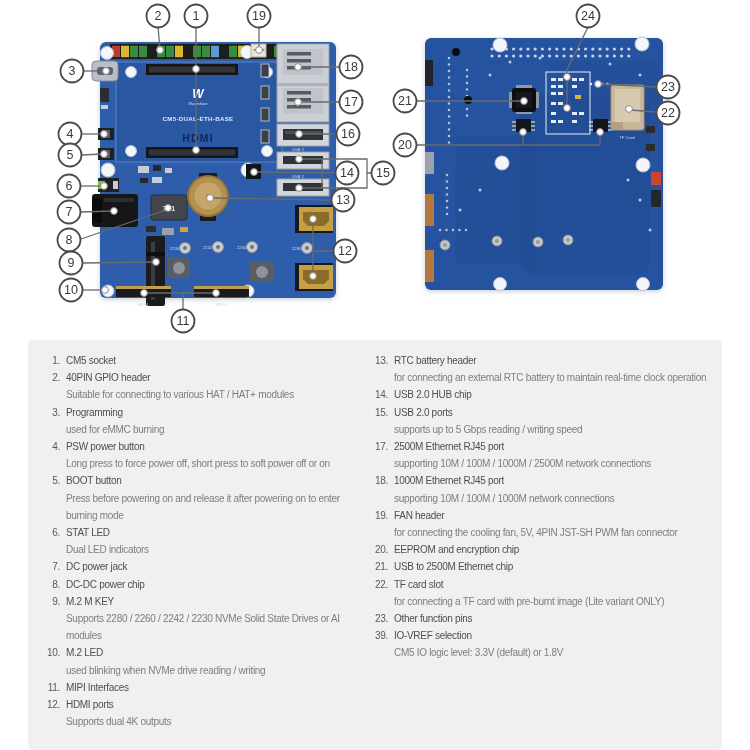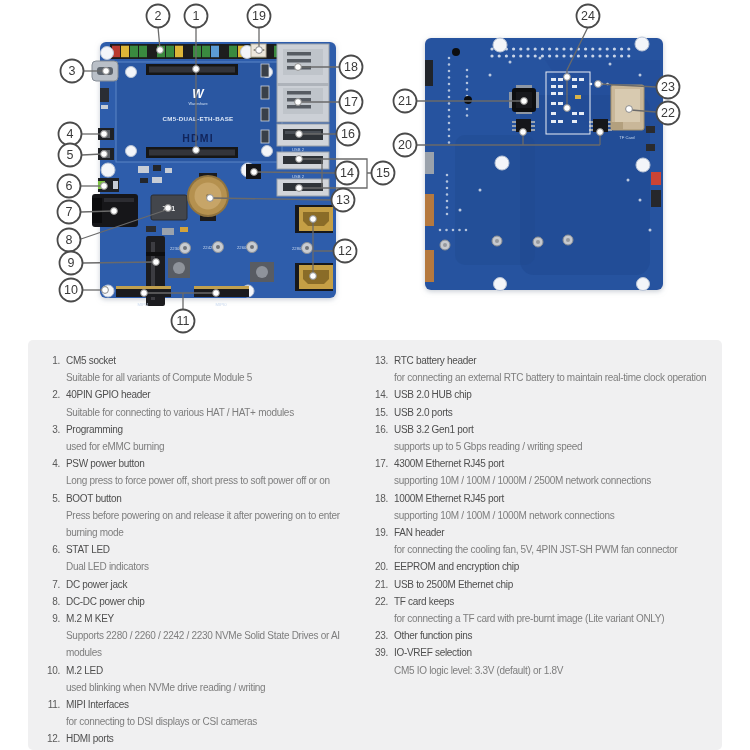--- a/index.html
+++ b/index.html
@@ -510,21 +510,20 @@
 </svg>
 
 <div class="panel">
   <div class="col">
 
       <div class="item">
         <div class="trow">
           <span class="num">1.</span>
           <span class="title">CM5 socket</span>
         </div>
-        <div class="desc">Suitable for all variants of Compute Module 5</div>
       </div>
 
       <div class="item">
         <div class="trow">
           <span class="num">2.</span>
           <span class="title">40PIN GPIO header</span>
         </div>
         <div class="desc">Suitable for connecting to various HAT / HAT+ modules</div>
       </div>
 
@@ -590,21 +589,20 @@
           <span class="title">M.2 LED</span>
         </div>
         <div class="desc">used blinking when NVMe drive reading / writing</div>
       </div>
 
       <div class="item">
         <div class="trow">
           <span class="num">11.</span>
           <span class="title">MIPI Interfaces</span>
         </div>
-        <div class="desc">for connecting to DSI displays or CSI cameras</div>
       </div>
 
       <div class="item">
         <div class="trow">
           <span class="num">12.</span>
           <span class="title">HDMI ports</span>
         </div>
         <div class="desc">Supports dual 4K outputs</div>
       </div>
     </div>
@@ -628,31 +626,27 @@
 
       <div class="item">
         <div class="trow">
           <span class="num">15.</span>
           <span class="title">USB 2.0 ports</span>
         </div>
 
       </div>
 
       <div class="item">
-        <div class="trow">
-          <span class="num">16.</span>
-          <span class="title">USB 3.2 Gen1 port</span>
-        </div>
         <div class="desc">supports up to 5 Gbps reading / writing speed</div>
       </div>
 
       <div class="item">
         <div class="trow">
           <span class="num">17.</span>
-          <span class="title">4300M Ethernet RJ45 port</span>
+          <span class="title">2500M Ethernet RJ45 port</span>
         </div>
         <div class="desc">supporting 10M / 100M / 1000M / 2500M network connections</div>
       </div>
 
       <div class="item">
         <div class="trow">
           <span class="num">18.</span>
           <span class="title">1000M Ethernet RJ45 port</span>
         </div>
         <div class="desc">supporting 10M / 100M / 1000M network connections</div>
@@ -678,21 +672,21 @@
         <div class="trow">
           <span class="num">21.</span>
           <span class="title">USB to 2500M Ethernet chip</span>
         </div>
 
       </div>
 
       <div class="item">
         <div class="trow">
           <span class="num">22.</span>
-          <span class="title">TF card keeps</span>
+          <span class="title">TF card slot</span>
         </div>
         <div class="desc">for connecting a TF card with pre-burnt image (Lite variant ONLY)</div>
       </div>
 
       <div class="item">
         <div class="trow">
           <span class="num">23.</span>
           <span class="title">Other function pins</span>
         </div>
       </div>

